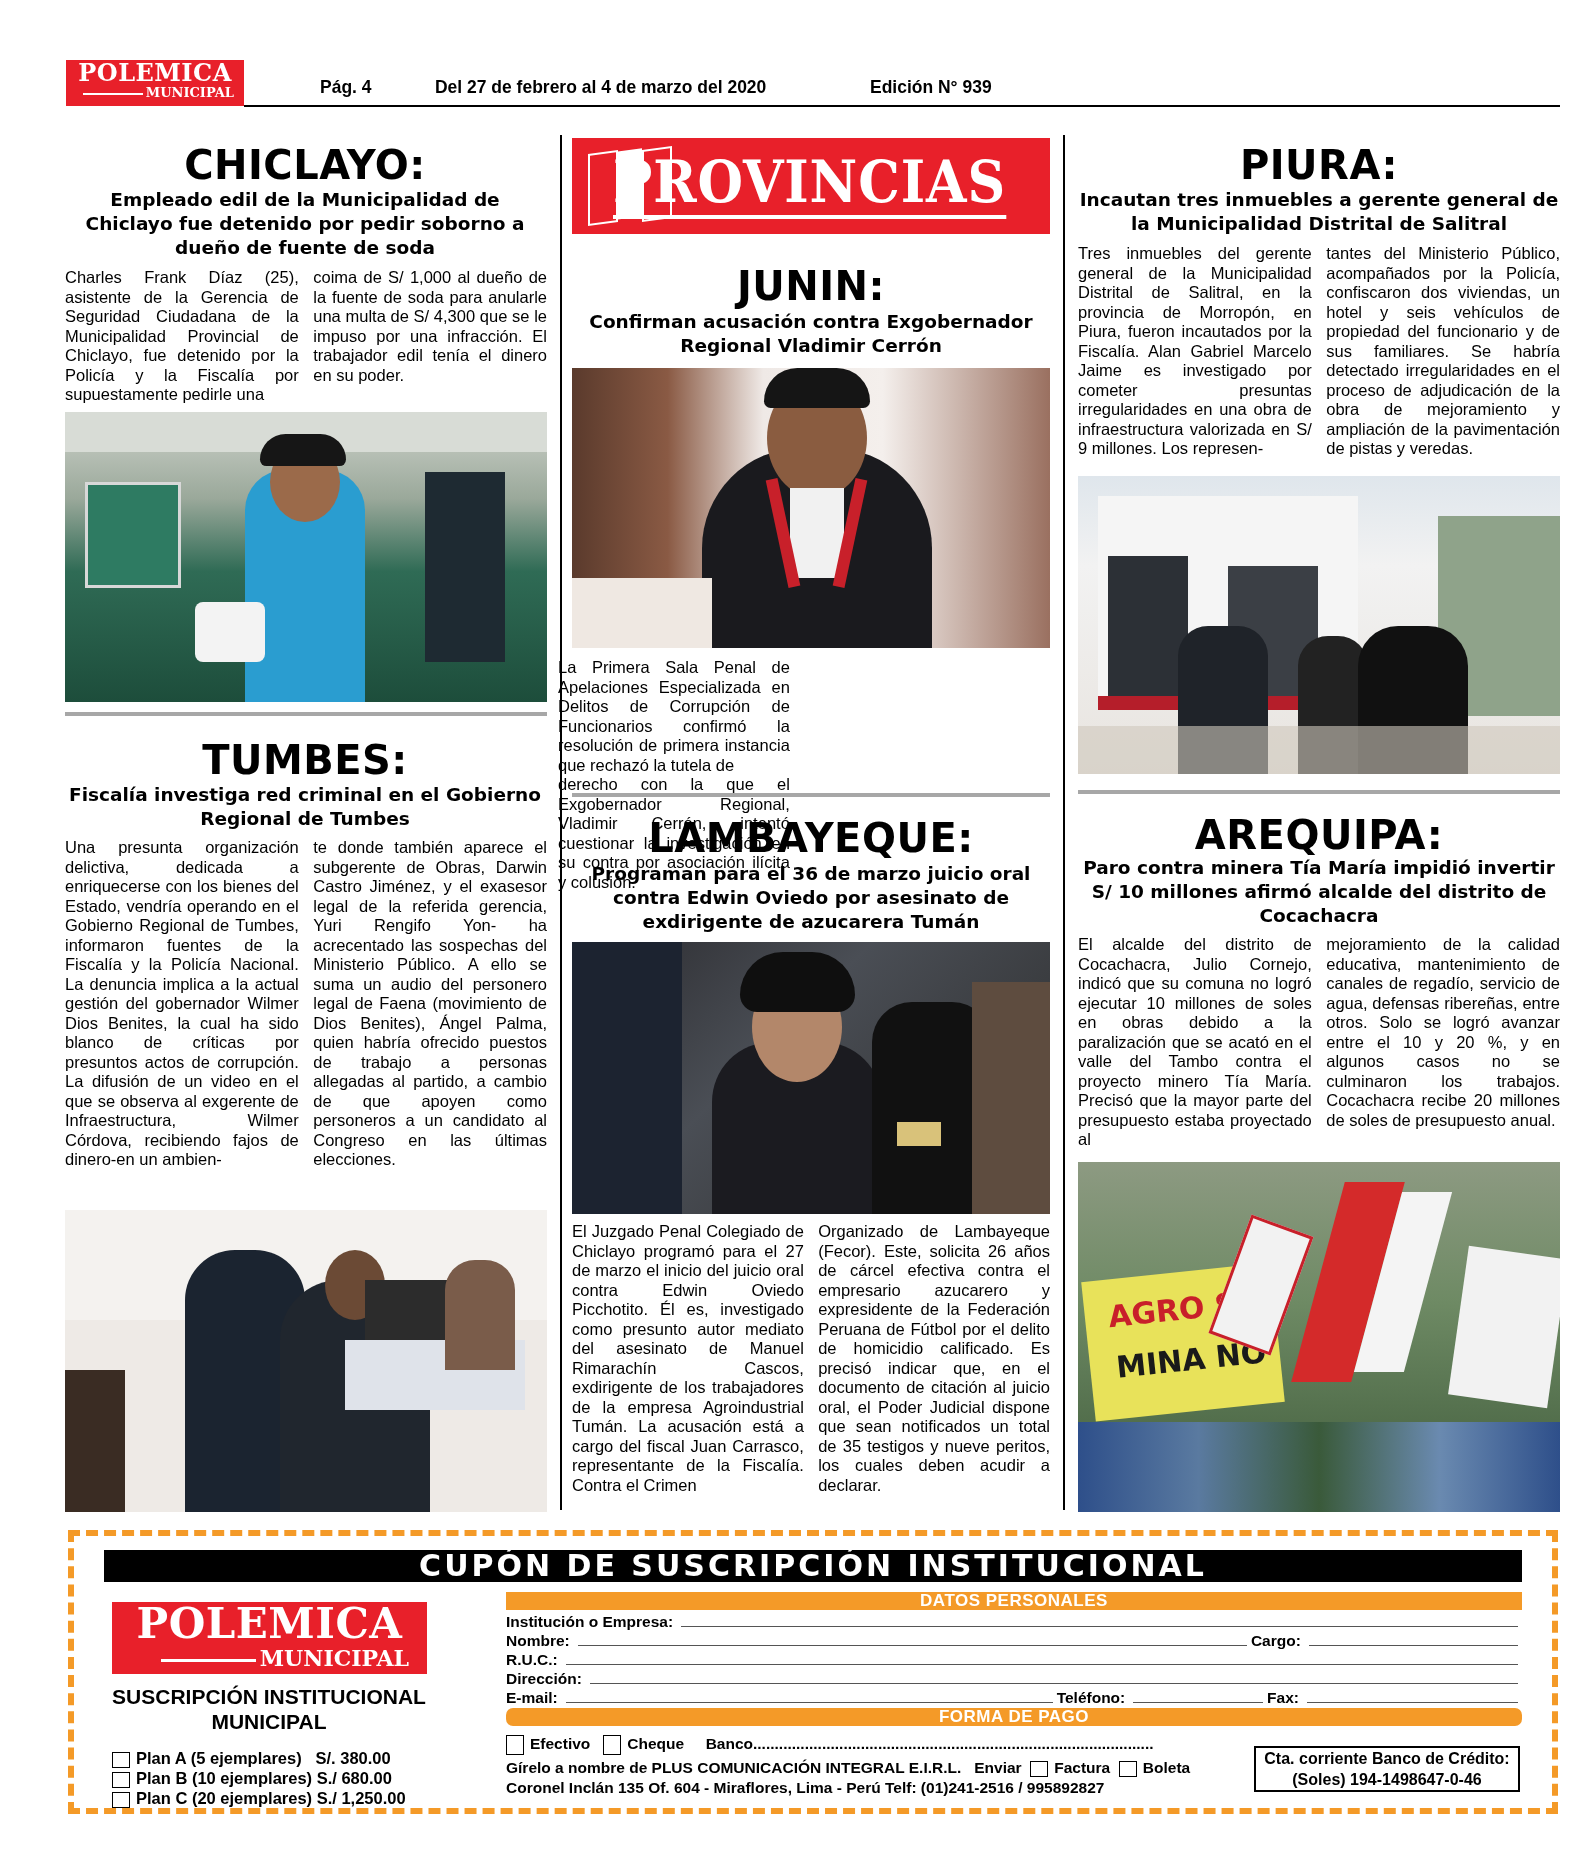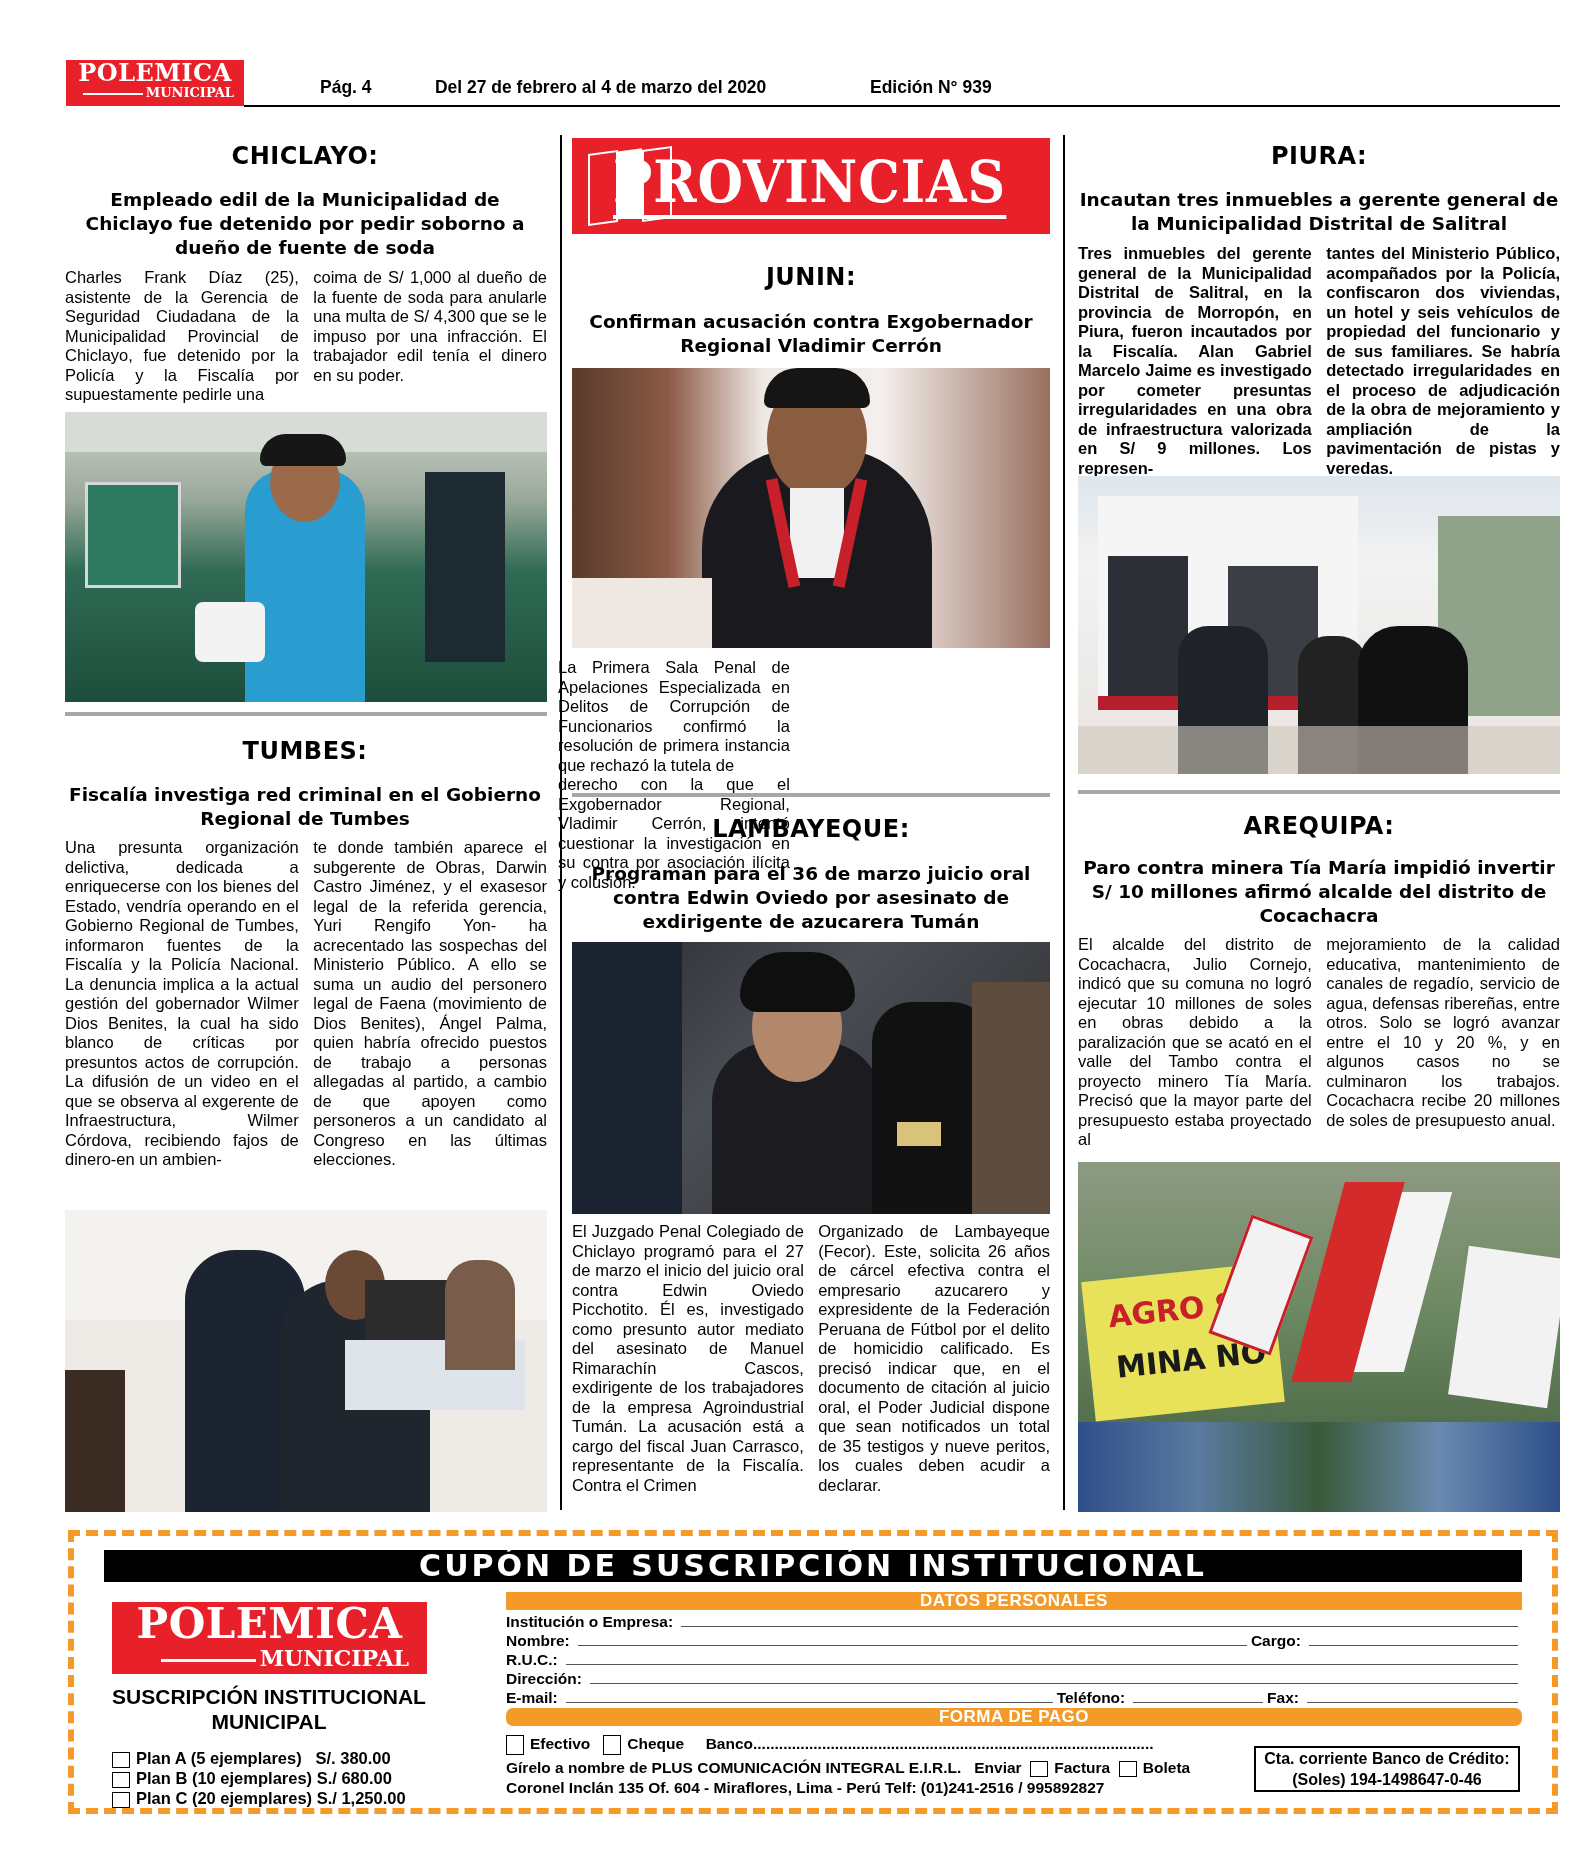--- a/index.html
+++ b/index.html
@@ -7,21 +7,21 @@
   .abs { position:absolute; }
   
   .logo { background:#e8202a; color:#fff; font-family:"DejaVu Serif", serif; font-weight:bold; text-align:center; }
   .logo .l1 { display:block; letter-spacing:0.5px; }
   .logo .l2 { display:block; }
   .logo .l2:before { content:""; display:inline-block; vertical-align:middle; background:#fff; }
   .hdr-text { font-family:"Liberation Sans", sans-serif; font-weight:bold; font-size:19px; transform:scaleX(0.92); transform-origin:left; }
   .hrule { background:#000; height:2px; }
   .vrule { background:#000; width:2px; }
   .grule { background:#a7a7a7; height:4px; }
-  .region { font-family:"DejaVu Sans", sans-serif; font-weight:bold; font-size:24px; text-align:center; letter-spacing:0.5px; }
+  .region { font-family:"DejaVu Sans", sans-serif; font-weight:bold; font-size:40px; text-align:center; letter-spacing:0.5px; }
   .headline { font-family:"DejaVu Sans", sans-serif; font-weight:bold; font-size:18.5px; line-height:24px; text-align:center; }
   .body2 { display:flex; justify-content:space-between; font-size:16.5px; line-height:19.5px; text-align:justify; }
   .body2 .col { width:48.5%; hyphens:manual; }
   .photo { overflow:hidden; }
   
   .prov { background:#e8202a; display:flex; align-items:center; }
   .prov .flag { position:relative; }
   .prov .txt { color:#fff; font-family:"DejaVu Serif", serif; font-weight:bold; font-size:58px; letter-spacing:1px; line-height:1; border-bottom:4px solid #fff; padding-bottom:4px; transform:scaleX(0.9); transform-origin:left; }
   
   .coupon { border:6px dashed #f49a28; box-sizing:border-box; }
@@ -129,21 +129,21 @@
   </div>
   <div class="abs body2" style="left:572px;top:1222px;width:478px;">
     <div class="col">El Juzgado Penal Colegiado de Chiclayo programó para el 27 de marzo el inicio del juicio oral contra Edwin Oviedo Picchotito. Él es, investigado como presunto autor mediato del asesinato de Manuel Rimarachín Cascos, exdirigente de los trabajadores de la empresa Agroindustrial Tumán. La acusación está a cargo del fiscal Juan Carrasco, representante de la Fiscalía. Contra el Crimen</div>
     <div class="col">Organizado de Lambayeque (Fecor). Este, solicita 26 años de cárcel efectiva contra el empresario azucarero y expresidente de la Federación Peruana de Fútbol por el delito de homicidio calificado. Es precisó indicar que, en el documento de citación al juicio oral, el Poder Judicial dispone que sean notificados un total de 35 testigos y nueve peritos, los cuales deben acudir a declarar.</div>
   </div>
 </section>
 
 <section>
   <div class="abs region" style="left:1075px;top:142px;width:488px;">PIURA:</div>
   <div class="abs headline" style="left:1075px;top:188px;width:488px;">Incautan tres inmuebles a gerente general de la Municipalidad Distrital de Salitral</div>
-  <div class="abs body2" style="left:1078px;top:244px;width:482px;font-weight:bold;">
+  <div class="abs body2" style="left:1078px;top:244px;width:482px;">
     <div class="col">Tres inmuebles del gerente general de la Municipalidad Distrital de Salitral, en la provincia de Morropón, en Piura, fueron incautados por la Fiscalía. Alan Gabriel Marcelo Jaime es investigado por cometer presuntas irregularidades en una obra de infraestructura valorizada en S/ 9 millones. Los represen-</div>
     <div class="col">tantes del Ministerio Público, acompañados por la Policía, confiscaron dos viviendas, un hotel y seis vehículos de propiedad del funcionario y de sus familiares. Se habría detectado irregularidades en el proceso de adjudicación de la obra de mejoramiento y ampliación de la pavimentación de pistas y veredas.</div>
   </div>
   <div class="abs photo" style="left:1078px;top:476px;width:482px;height:298px;background:linear-gradient(180deg,#dfe6ec 0%,#f2f2f2 30%,#e8e4df 100%);">
     <div style="position:absolute;left:20px;top:20px;width:260px;height:200px;background:#f5f5f5;border-bottom:14px solid #b51e2a;"></div>
     <div style="position:absolute;left:30px;top:80px;width:80px;height:140px;background:#2c3036;"></div>
     <div style="position:absolute;left:150px;top:90px;width:90px;height:130px;background:#3b3f45;"></div>
     <div style="position:absolute;left:360px;top:40px;width:122px;height:200px;background:#8fa38a;"></div>
     <div style="position:absolute;left:100px;top:150px;width:90px;height:148px;background:#1f2329;border-radius:30px 30px 0 0;"></div>
     <div style="position:absolute;left:220px;top:160px;width:70px;height:138px;background:#222;border-radius:30px 30px 0 0;"></div>

